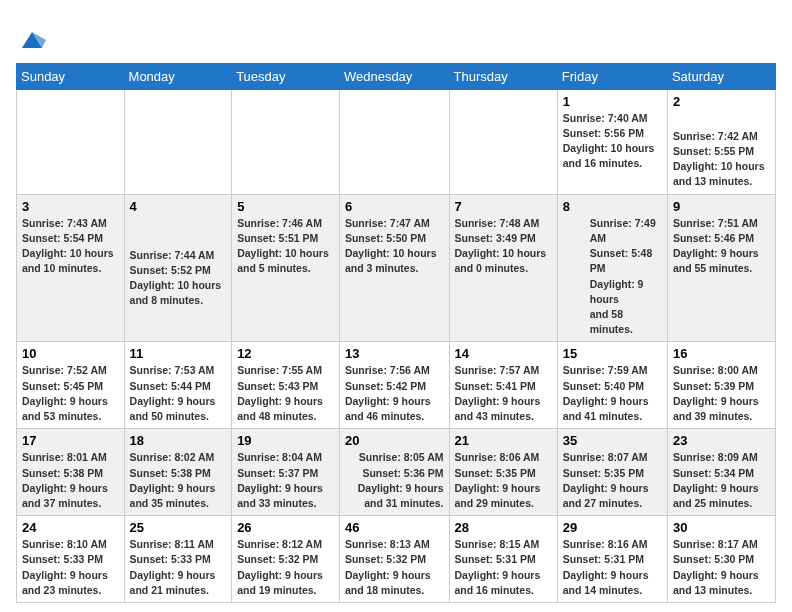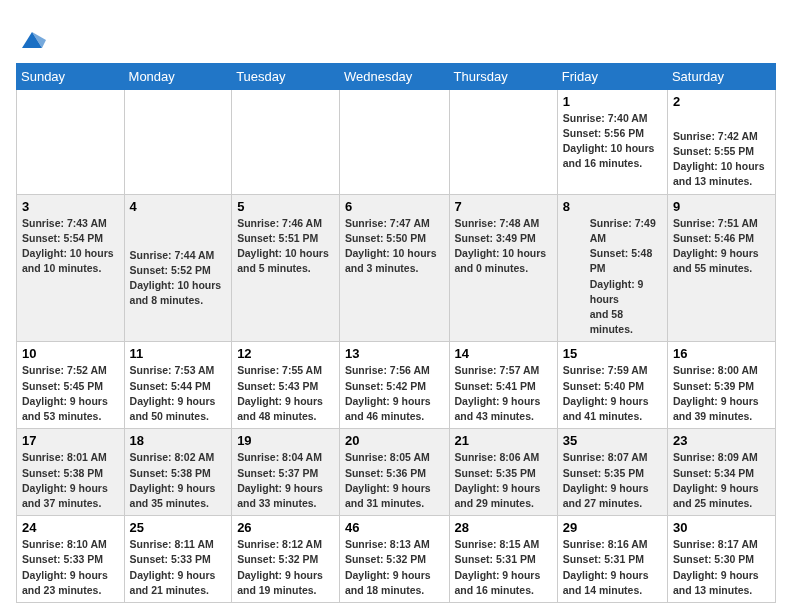--- a/index.html
+++ b/index.html
@@ -271,21 +271,21 @@
           </td>
           <td>
             <span class="day-number">19</span>
             <div class="day-info" style="white-space: pre-line;">Sunrise: 8:04 AM
 Sunset: 5:37 PM
 Daylight: 9 hours
 and 33 minutes.</div>
           </td>
           <td>
             <span class="day-number">20</span>
-            <div class="day-info" style="white-space: pre-line;">Sunrise: 8:05 AM
+            <div class="day-info" style="white-space: pre-line; text-align: right;">Sunrise: 8:05 AM
 Sunset: 5:36 PM
 Daylight: 9 hours
 and 31 minutes.</div>
           </td>
           <td>
             <span class="day-number">21</span>
             <div class="day-info" style="white-space: pre-line;">Sunrise: 8:06 AM
 Sunset: 5:35 PM
 Daylight: 9 hours
 and 29 minutes.</div>

